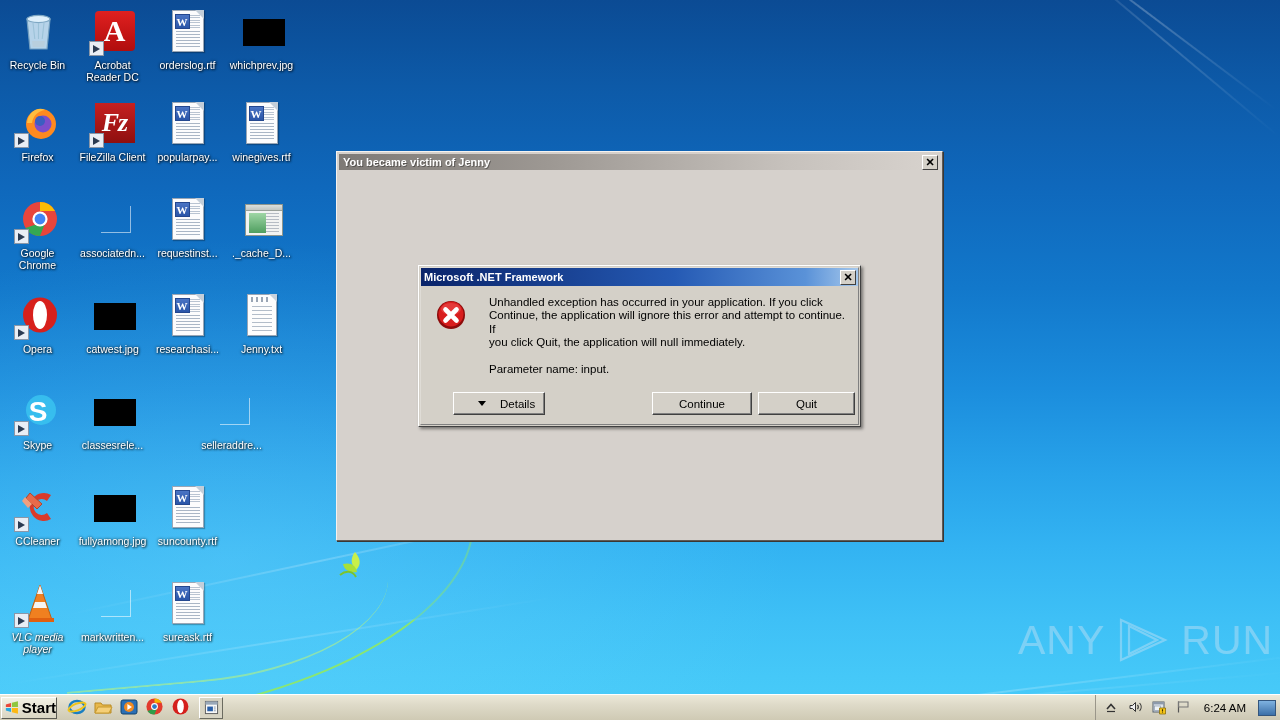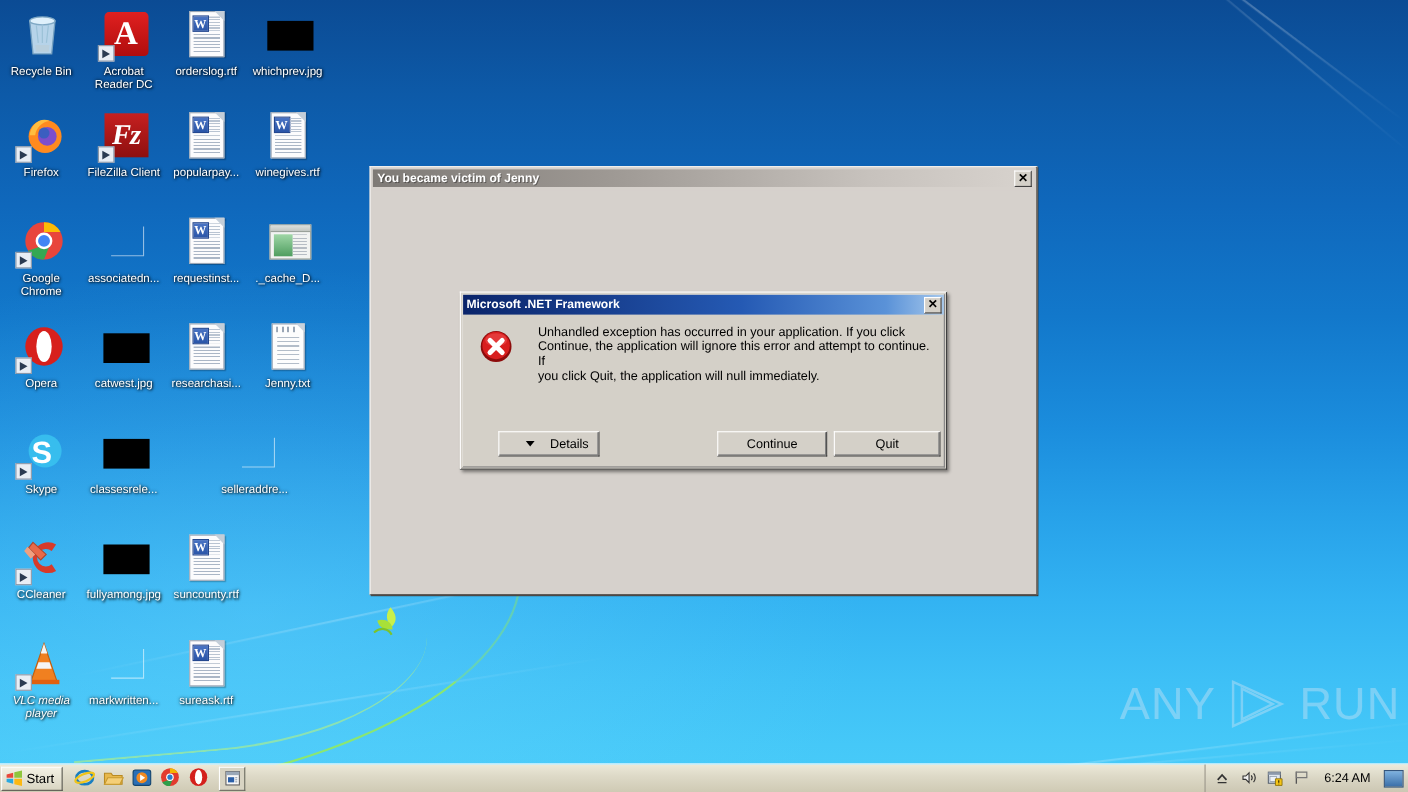--- a/index.html
+++ b/index.html
@@ -387,21 +387,21 @@
     height: 22px; width: 56px;
     background: linear-gradient(to bottom, #f3f1e4, #d9d5c2);
     border-top: 1.5px solid #ffffff;
     border-left: 1.5px solid #ffffff;
     border-right: 1.5px solid #5a5a52;
     border-bottom: 1.5px solid #5a5a52;
     display: flex; align-items: center; gap: 3px;
     padding-left: 3px;
     cursor: pointer;
   }
-  #start-label { font-size: 12px; font-weight: normal; color:#000; font-family:"Liberation Sans",sans-serif; }
+  #start-label { font-size: 15px; font-weight: bold; color:#000; font-family:"Liberation Sans",sans-serif; }
   #quicklaunch { display:flex; align-items:center; gap:4px; margin-left:10px; }
   .ql-item { width: 22px; height: 22px; position: relative; cursor: pointer; }
   #task-buttons { display:flex; align-items:center; margin-left: 6px; }
   .task-btn {
     height: 22px; width: 24px;
     background: #d8d4c3;
     border-top: 1.5px solid #ffffff;
     border-left: 1.5px solid #ffffff;
     border-right: 1.5px solid #6b6b60;
     border-bottom: 1.5px solid #6b6b60;
@@ -706,20 +706,21 @@
         <circle cx="16" cy="15" r="12.5" fill="#d81e1e"></circle>
         <ellipse cx="16" cy="10" rx="10" ry="6" fill="#ef5252" opacity="0.55"></ellipse>
         <path d="M10.5 10.5 L21.5 21.5 M21.5 10.5 L10.5 21.5" stroke="#ffffff" stroke-width="4.6" stroke-linecap="round"></path>
       </svg>
 
       <div id="msg-block">
         <div class="msg-line">Unhandled exception has occurred in your application. If you click</div>
         <div class="msg-line">Continue, the application will ignore this error and attempt to continue. If</div>
         <div class="msg-line">you click Quit, the application will null immediately.</div>
         <div id="msg-gap"></div>
+        <div class="msg-line">Parameter name: input.</div>
       </div>
 
       <div id="btn-row">
         <div class="w9x-btn" id="btn-details">
           <span id="details-arrow"></span>
           <span>Details</span>
         </div>
         <div class="w9x-btn" id="btn-continue">
           <span>Continue</span>
         </div>

